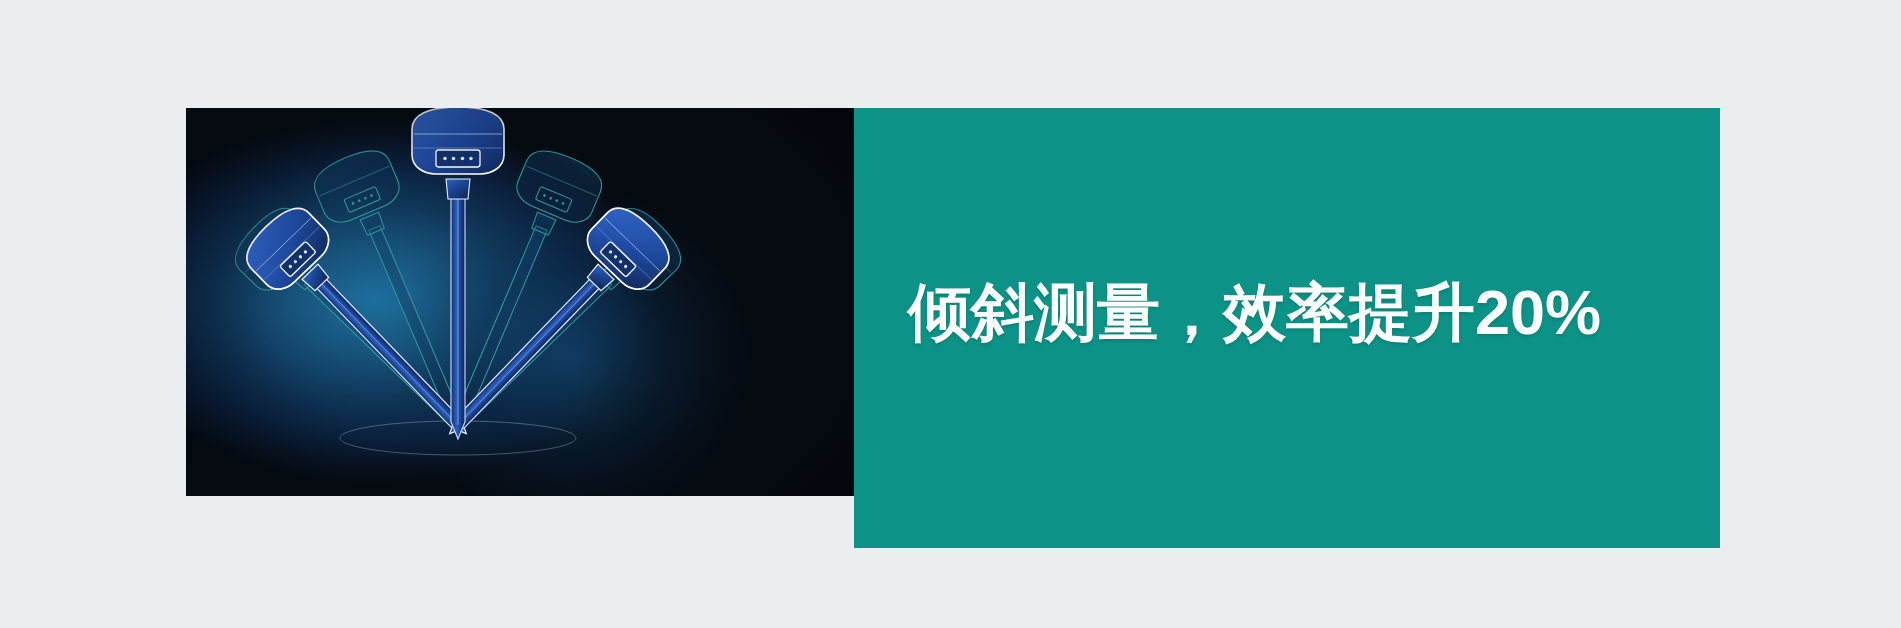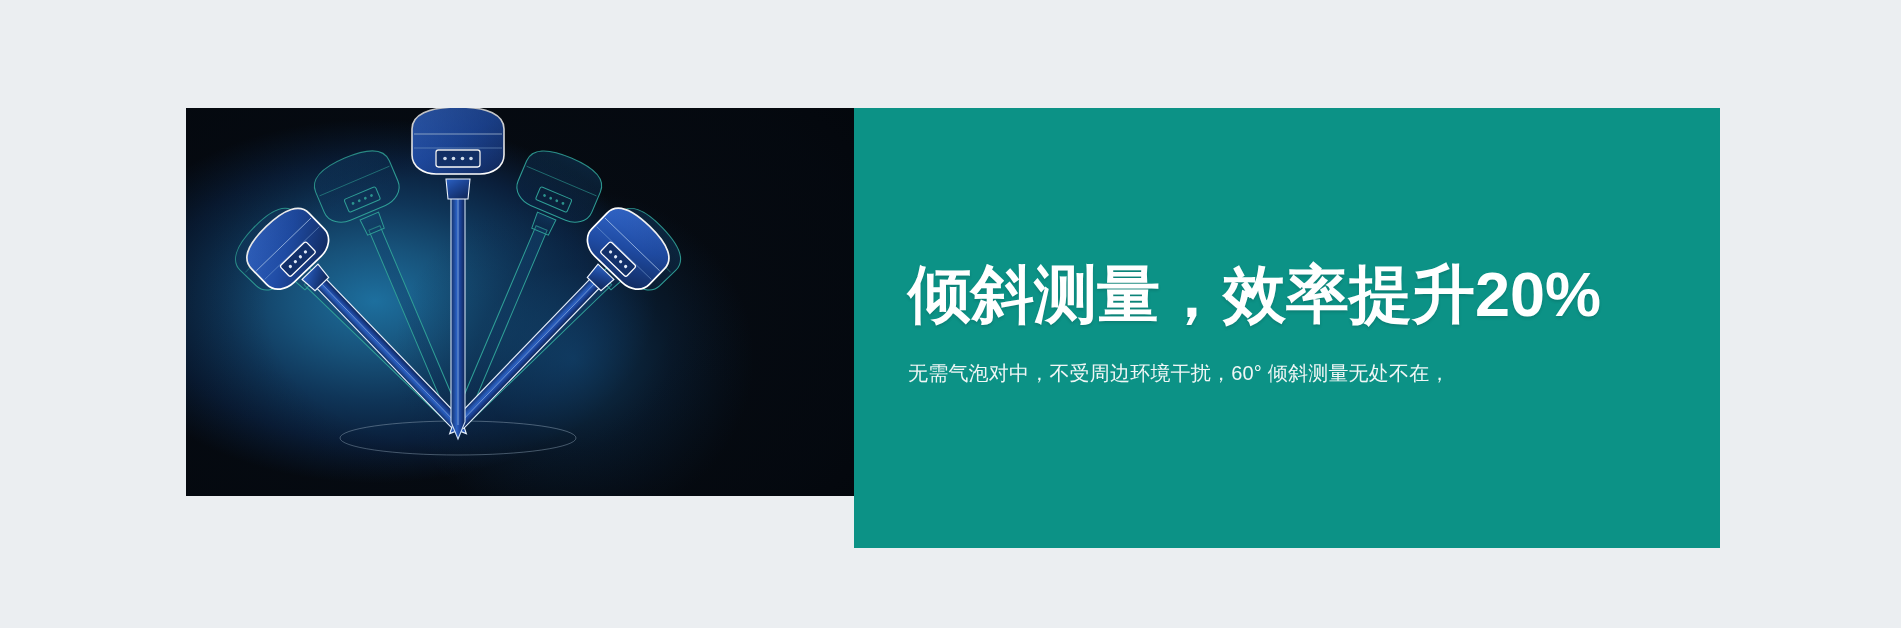--- a/index.html
+++ b/index.html
@@ -188,17 +188,16 @@
       </g>
     </svg>
 
     <div class="vignette"></div>
   </div>
 
   <div class="copy">
     <h1 class="headline">倾斜测量，效率提升20%</h1>
 
     <div class="subcopy">
-      <div>无需气泡对中，不受周边环境干扰，60°  倾斜测量无处不在，</div>
     </div>
   </div>
 
 </div>
 
 </body></html>

